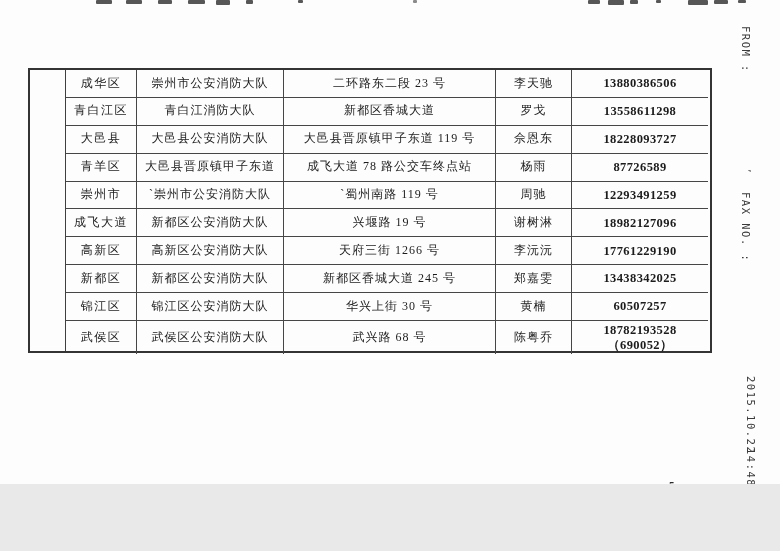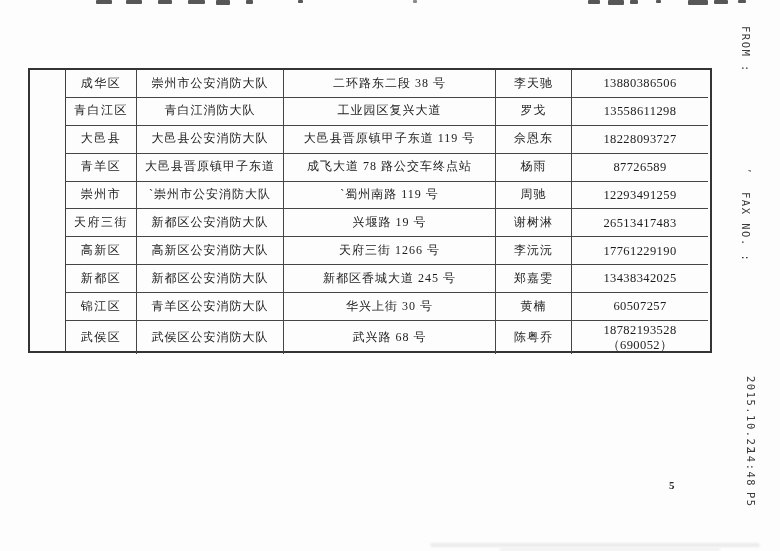--- a/index.html
+++ b/index.html
@@ -1,37 +1,37 @@
 <!DOCTYPE html>
 <html><head>
 <meta charset="utf-8">
 <style>
   html,body{margin:0;padding:0;background:#e9e9e9;}
-  .page{position:relative;width:780px;height:551px;background:#fdfdfd;overflow:hidden;
+  .page{position:relative;width:780px;height:484px;background:#fdfdfd;overflow:hidden;
         font-family:"Liberation Serif","DejaVu Serif",serif;color:#1c1c1c;}
 
   
   .tm{position:absolute;top:0;height:4px;background:#575757;border-radius:1px;}
 
   
   .smudge{position:absolute;background:#ececec;filter:blur(1px);border-radius:2px;}
 
   
   .fax-table-wrap{position:absolute;left:28px;top:68px;width:684px;height:285px;
                   display:flex;border:2px solid #343434;box-sizing:border-box;}
   .spacer-col{width:36px;border-right:1px solid #3f3f3f;box-sizing:border-box;}
   .grid{flex:1;display:grid;
         grid-template-columns:71px 147px 212px 76px 136px;
         grid-template-rows:repeat(9,27.9px) 33px;}
   .row{display:contents;}
   .cell{display:flex;align-items:center;justify-content:center;text-align:center;
         border-right:1px solid #464646;border-bottom:1px solid #464646;
         font-size:12px;letter-spacing:1px;line-height:1.15;
         overflow:hidden;white-space:pre-line;box-sizing:border-box;padding:0 2px;}
-  .cell.c-phone{border-right:none;letter-spacing:0.4px;font-weight:400;font-size:12.5px;}
+  .cell.c-phone{border-right:none;letter-spacing:0.4px;font-weight:700;font-size:12.5px;}
   .row:last-child .cell{border-bottom:none;}
   .cell.c-district{letter-spacing:1.5px;}
 
   
   .vtext{position:absolute;writing-mode:vertical-rl;text-orientation:sideways;
          font-family:"DejaVu Sans Mono","Liberation Mono",monospace;
          font-size:10.5px;color:#3a3a3a;letter-spacing:1.5px;white-space:nowrap;}
 
   .page-number{position:absolute;left:669px;top:479px;font-size:11px;font-weight:bold;
                color:#2a2a2a;font-family:"Liberation Serif",serif;}
@@ -59,29 +59,29 @@
     <div class="tm" style="left:738px;width:8px;height:3px;"></div>
   </div>
 
   <div class="fax-table-wrap">
     <div class="spacer-col"></div>
     <div class="grid">
 
       <div class="row">
         <div class="cell c-district">成华区</div>
         <div class="cell c-org">崇州市公安消防大队</div>
-        <div class="cell c-address">二环路东二段 38 号</div>
+        <div class="cell c-address">二环路东二段 23 号</div>
         <div class="cell c-contact">李天驰</div>
         <div class="cell c-phone">13880386506</div>
       </div>
 
       <div class="row">
         <div class="cell c-district">青白江区</div>
         <div class="cell c-org">青白江消防大队</div>
-        <div class="cell c-address">工业园区复兴大道</div>
+        <div class="cell c-address">新都区香城大道</div>
         <div class="cell c-contact">罗戈</div>
         <div class="cell c-phone">13558611298</div>
       </div>
 
       <div class="row">
         <div class="cell c-district">大邑县</div>
         <div class="cell c-org">大邑县公安消防大队</div>
         <div class="cell c-address">大邑县晋原镇甲子东道 119 号</div>
         <div class="cell c-contact">佘恩东</div>
         <div class="cell c-phone">18228093727</div>
@@ -97,46 +97,46 @@
 
       <div class="row">
         <div class="cell c-district">崇州市</div>
         <div class="cell c-org">`崇州市公安消防大队</div>
         <div class="cell c-address">`蜀州南路 119 号</div>
         <div class="cell c-contact">周驰</div>
         <div class="cell c-phone">12293491259</div>
       </div>
 
       <div class="row">
-        <div class="cell c-district">天府三街</div>
+        <div class="cell c-district">成飞大道</div>
         <div class="cell c-org">新都区公安消防大队</div>
         <div class="cell c-address">兴堰路 19 号</div>
         <div class="cell c-contact">谢树淋</div>
-        <div class="cell c-phone">26513417483</div>
+        <div class="cell c-phone">18982127096</div>
       </div>
 
       <div class="row">
         <div class="cell c-district">高新区</div>
         <div class="cell c-org">高新区公安消防大队</div>
         <div class="cell c-address">天府三街 1266 号</div>
         <div class="cell c-contact">李沅沅</div>
         <div class="cell c-phone">17761229190</div>
       </div>
 
       <div class="row">
         <div class="cell c-district">新都区</div>
         <div class="cell c-org">新都区公安消防大队</div>
         <div class="cell c-address">新都区香城大道 245 号</div>
         <div class="cell c-contact">郑嘉雯</div>
         <div class="cell c-phone">13438342025</div>
       </div>
 
       <div class="row">
         <div class="cell c-district">锦江区</div>
-        <div class="cell c-org">青羊区公安消防大队</div>
+        <div class="cell c-org">锦江区公安消防大队</div>
         <div class="cell c-address">华兴上街 30 号</div>
         <div class="cell c-contact">黄楠</div>
         <div class="cell c-phone">60507257</div>
       </div>
 
       <div class="row">
         <div class="cell c-district">武侯区</div>
         <div class="cell c-org">武侯区公安消防大队</div>
         <div class="cell c-address">武兴路 68 号</div>
         <div class="cell c-contact">陈粤乔</div>

